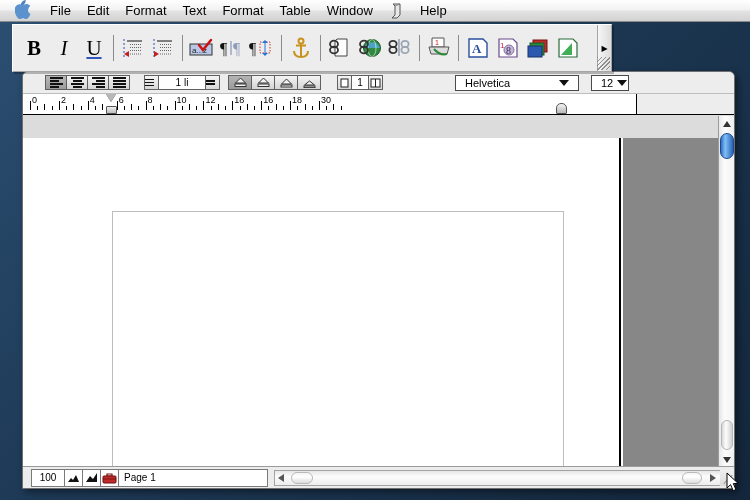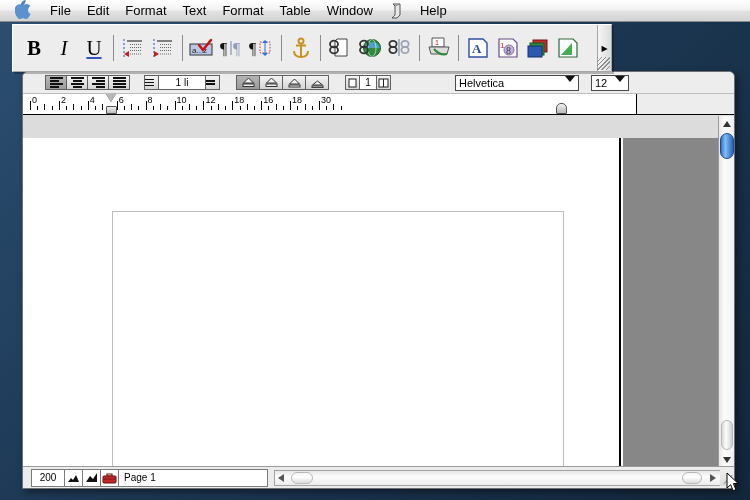--- a/index.html
+++ b/index.html
@@ -103,21 +103,21 @@
   .seg-group { display: flex; margin-right: 14px; }
   .seg {
     width: 22px; height: 15px; border: 1px solid #606060;
     background: linear-gradient(to bottom,#f4f4f4,#d4d4d4);
     margin-left: -1px; display: flex; align-items: center; justify-content: center;
   }
   .seg:first-child { margin-left: 0; }
   .seg.on { background: linear-gradient(to bottom,#b8b8b8,#9c9c9c); }
   .lines { display: flex; flex-direction: column; gap: 1.5px; width: 13px; }
   .lines i { display: block; height: 1.5px; background: #111; }
-  .spin-group { display: flex; align-items: center; margin-right: 16px; }
+  .spin-group { display: flex; align-items: center; margin-right: 8px; }
   .spin-btn {
     width: 15px; height: 15px; border: 1px solid #606060;
     background: linear-gradient(to bottom,#f4f4f4,#d8d8d8);
     display: flex; align-items: center; justify-content: center;
   }
   .spin-val {
     width: 46px; height: 15px; border: 1px solid #606060; border-left: none; border-right: none;
     background: #fff; font-size: 10px; text-align: center; line-height: 14px;
     font-family: "Liberation Sans", sans-serif;
   }
@@ -134,22 +134,22 @@
     width: 15px; height: 15px; border: 1px solid #606060;
     background: linear-gradient(to bottom,#f4f4f4,#d8d8d8);
     display: flex; align-items: center; justify-content: center;
   }
   .col-val {
     width: 16px; height: 15px; border-top: 1px solid #606060; border-bottom: 1px solid #606060;
     background: #fff; font-size: 10px; text-align: center; line-height: 14px;
   }
   .popup {
     height: 16px; border: 1px solid #4a4a4a; background: #fff;
-    font-size: 11px; display: flex; 
-    padding: 0 3px; position: relative;
+    font-size: 11px; display: flex; align-items: center;
+    padding: 0 9px; position: relative;
   }
   .popup .lbl { flex: 1; line-height: 14px; color: #000; }
   .popup .arr {
     width: 0; height: 0; border-left: 5px solid transparent;
     border-right: 5px solid transparent; border-top: 6px solid #111; margin-left: 4px;
   }
   #font-popup { position: absolute; left: 432px; width: 124px; }
   #size-popup { position: absolute; left: 568px; width: 38px; }
 
   
@@ -654,21 +654,21 @@
       <span class="tri-up"></span>
     </div>
     <div id="vthumb"></div>
     <div id="vtrack-bottom-thumb"></div>
     <div class="sb-arrow" style="position:absolute;bottom:0;left:0;">
       <span class="tri-dn"></span>
     </div>
   </div>
 
   <div id="bottombar">
-    <div class="bb-cell" id="zoom-val">200</div>
+    <div class="bb-cell" id="zoom-val">100</div>
     <div class="bb-cell bb-icon">
       <svg width="13" height="11" viewBox="0 0 13 11">
           <path d="M1 10 l3 -4 l2 2 l3 -5 l3 7 z" fill="#111"></path>
         </svg>
     </div>
     <div class="bb-cell bb-icon">
       <svg width="13" height="11" viewBox="0 0 13 11">
           <path d="M1 10 l4 -6 l3 3 l4 -6 v9 z" fill="#111"></path>
         </svg>
     </div>

